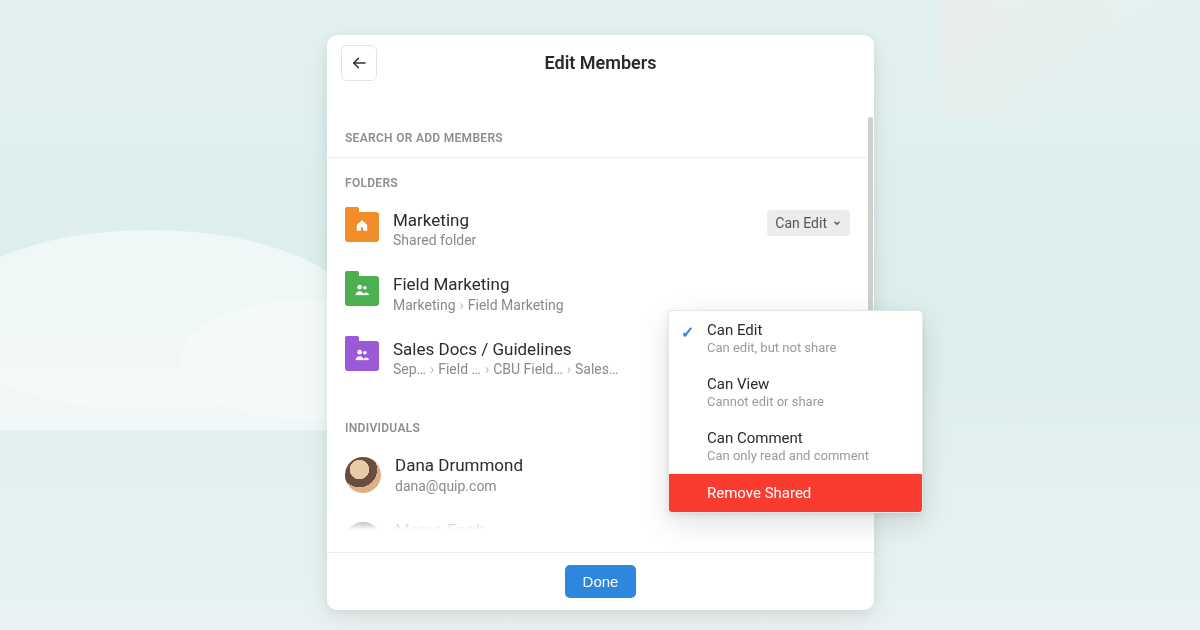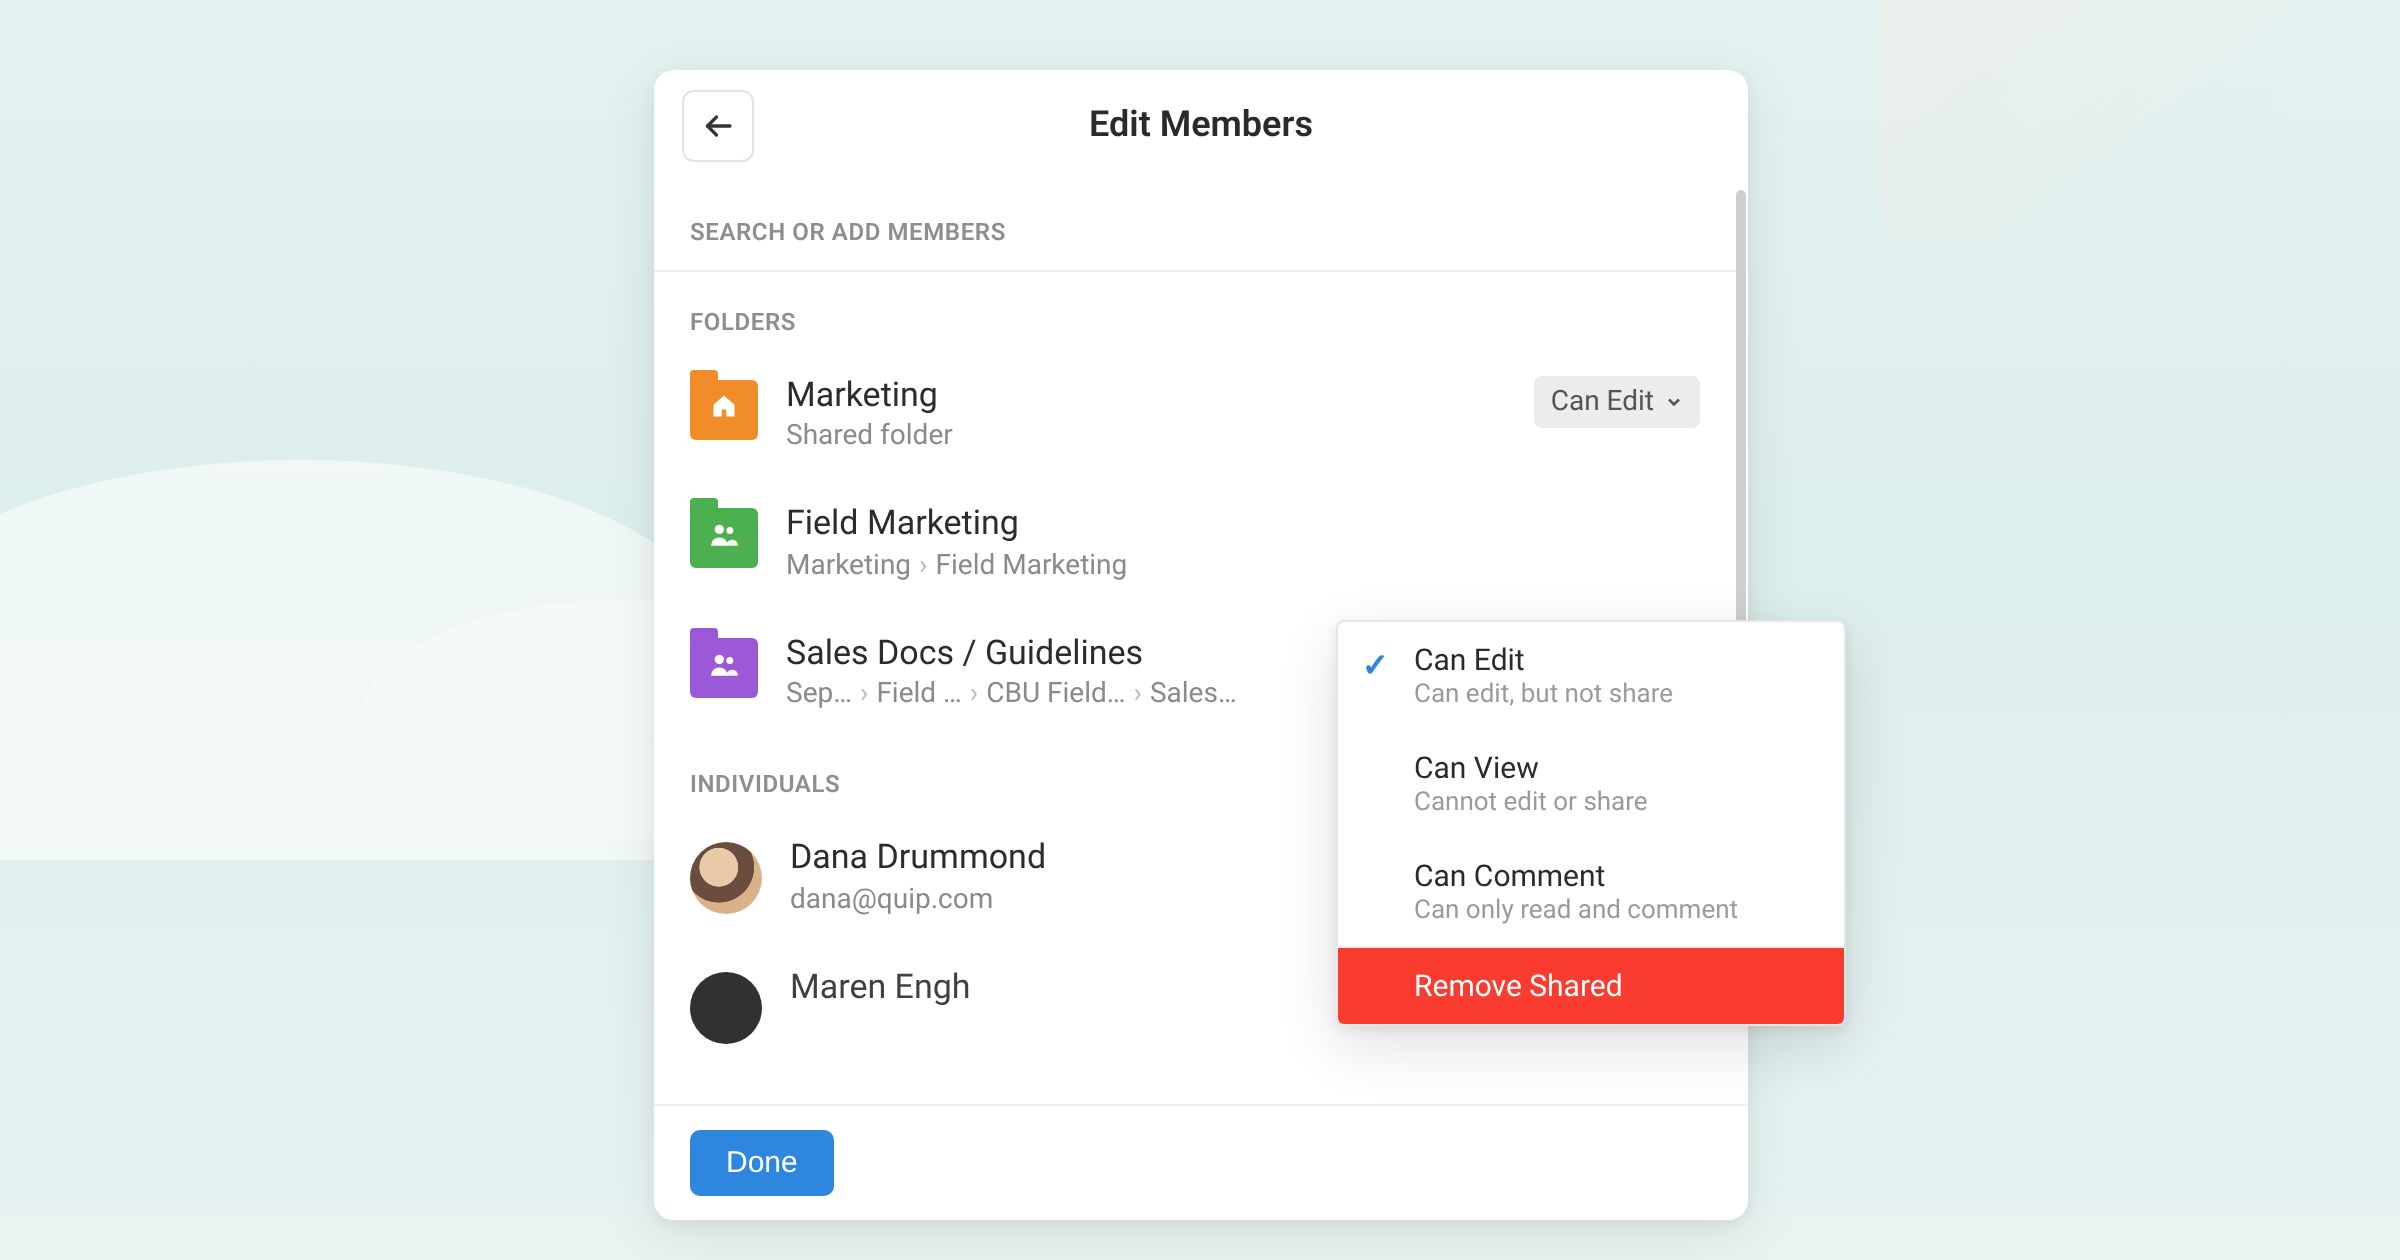--- a/index.html
+++ b/index.html
@@ -34,20 +34,21 @@
       left: 327px;
       top: 35px;
       width: 547px;
       height: 575px;
       background: #fff;
       border-radius: 10px;
       box-shadow: 0 8px 28px rgba(0,0,0,0.08), 0 2px 8px rgba(0,0,0,0.06);
       display: flex;
       flex-direction: column;
       overflow: hidden;
+      gap: 22px;
     }
     .dialog-header {
       height: 56px;
       display: flex;
       align-items: center;
       position: relative;
       padding: 10px 14px;
       border-bottom: 1px solid transparent;
     }
     .back-button {
@@ -201,21 +202,21 @@
       align-items: center;
       justify-content: center;
     }
     .avatar.dana { background: radial-gradient(circle at 40% 35%, #e8c9a8 0 30%, #6a4d3e 31% 55%, #d9b28a 56% 100%); }
 
     .dialog-footer {
       height: 58px;
       border-top: 1px solid #eee;
       display: flex;
       align-items: center;
-      justify-content: flex-start;
+      justify-content: center;
       padding: 0 18px;
       background: #fff;
     }
     .done-button {
       background: #2e86de;
       color: #fff;
       border: none;
       border-radius: 5px;
       font-size: 15px;
       padding: 8px 18px;
@@ -357,21 +358,21 @@
           </span>
         </div>
         <div class="item-text">
           <div class="item-title">Sales Docs / Guidelines</div>
           <div class="item-sub">
             <span>Sep…</span><span class="chev">›</span><span>Field …</span><span class="chev">›</span><span>CBU Field…</span><span class="chev">›</span><span>Sales…</span>
           </div>
         </div>
       </div>
 
-      <div class="section-label" style="margin-top:12px">INDIVIDUALS</div>
+      <div class="section-label" style="margin-top:26px">INDIVIDUALS</div>
 
       <div class="list-item individuals">
         <div class="avatar dana"></div>
         <div class="item-text">
           <div class="item-title">Dana Drummond</div>
           <div class="item-sub">dana@quip.com</div>
         </div>
       </div>
 
       <div class="list-item individuals" style="opacity:0.9">

